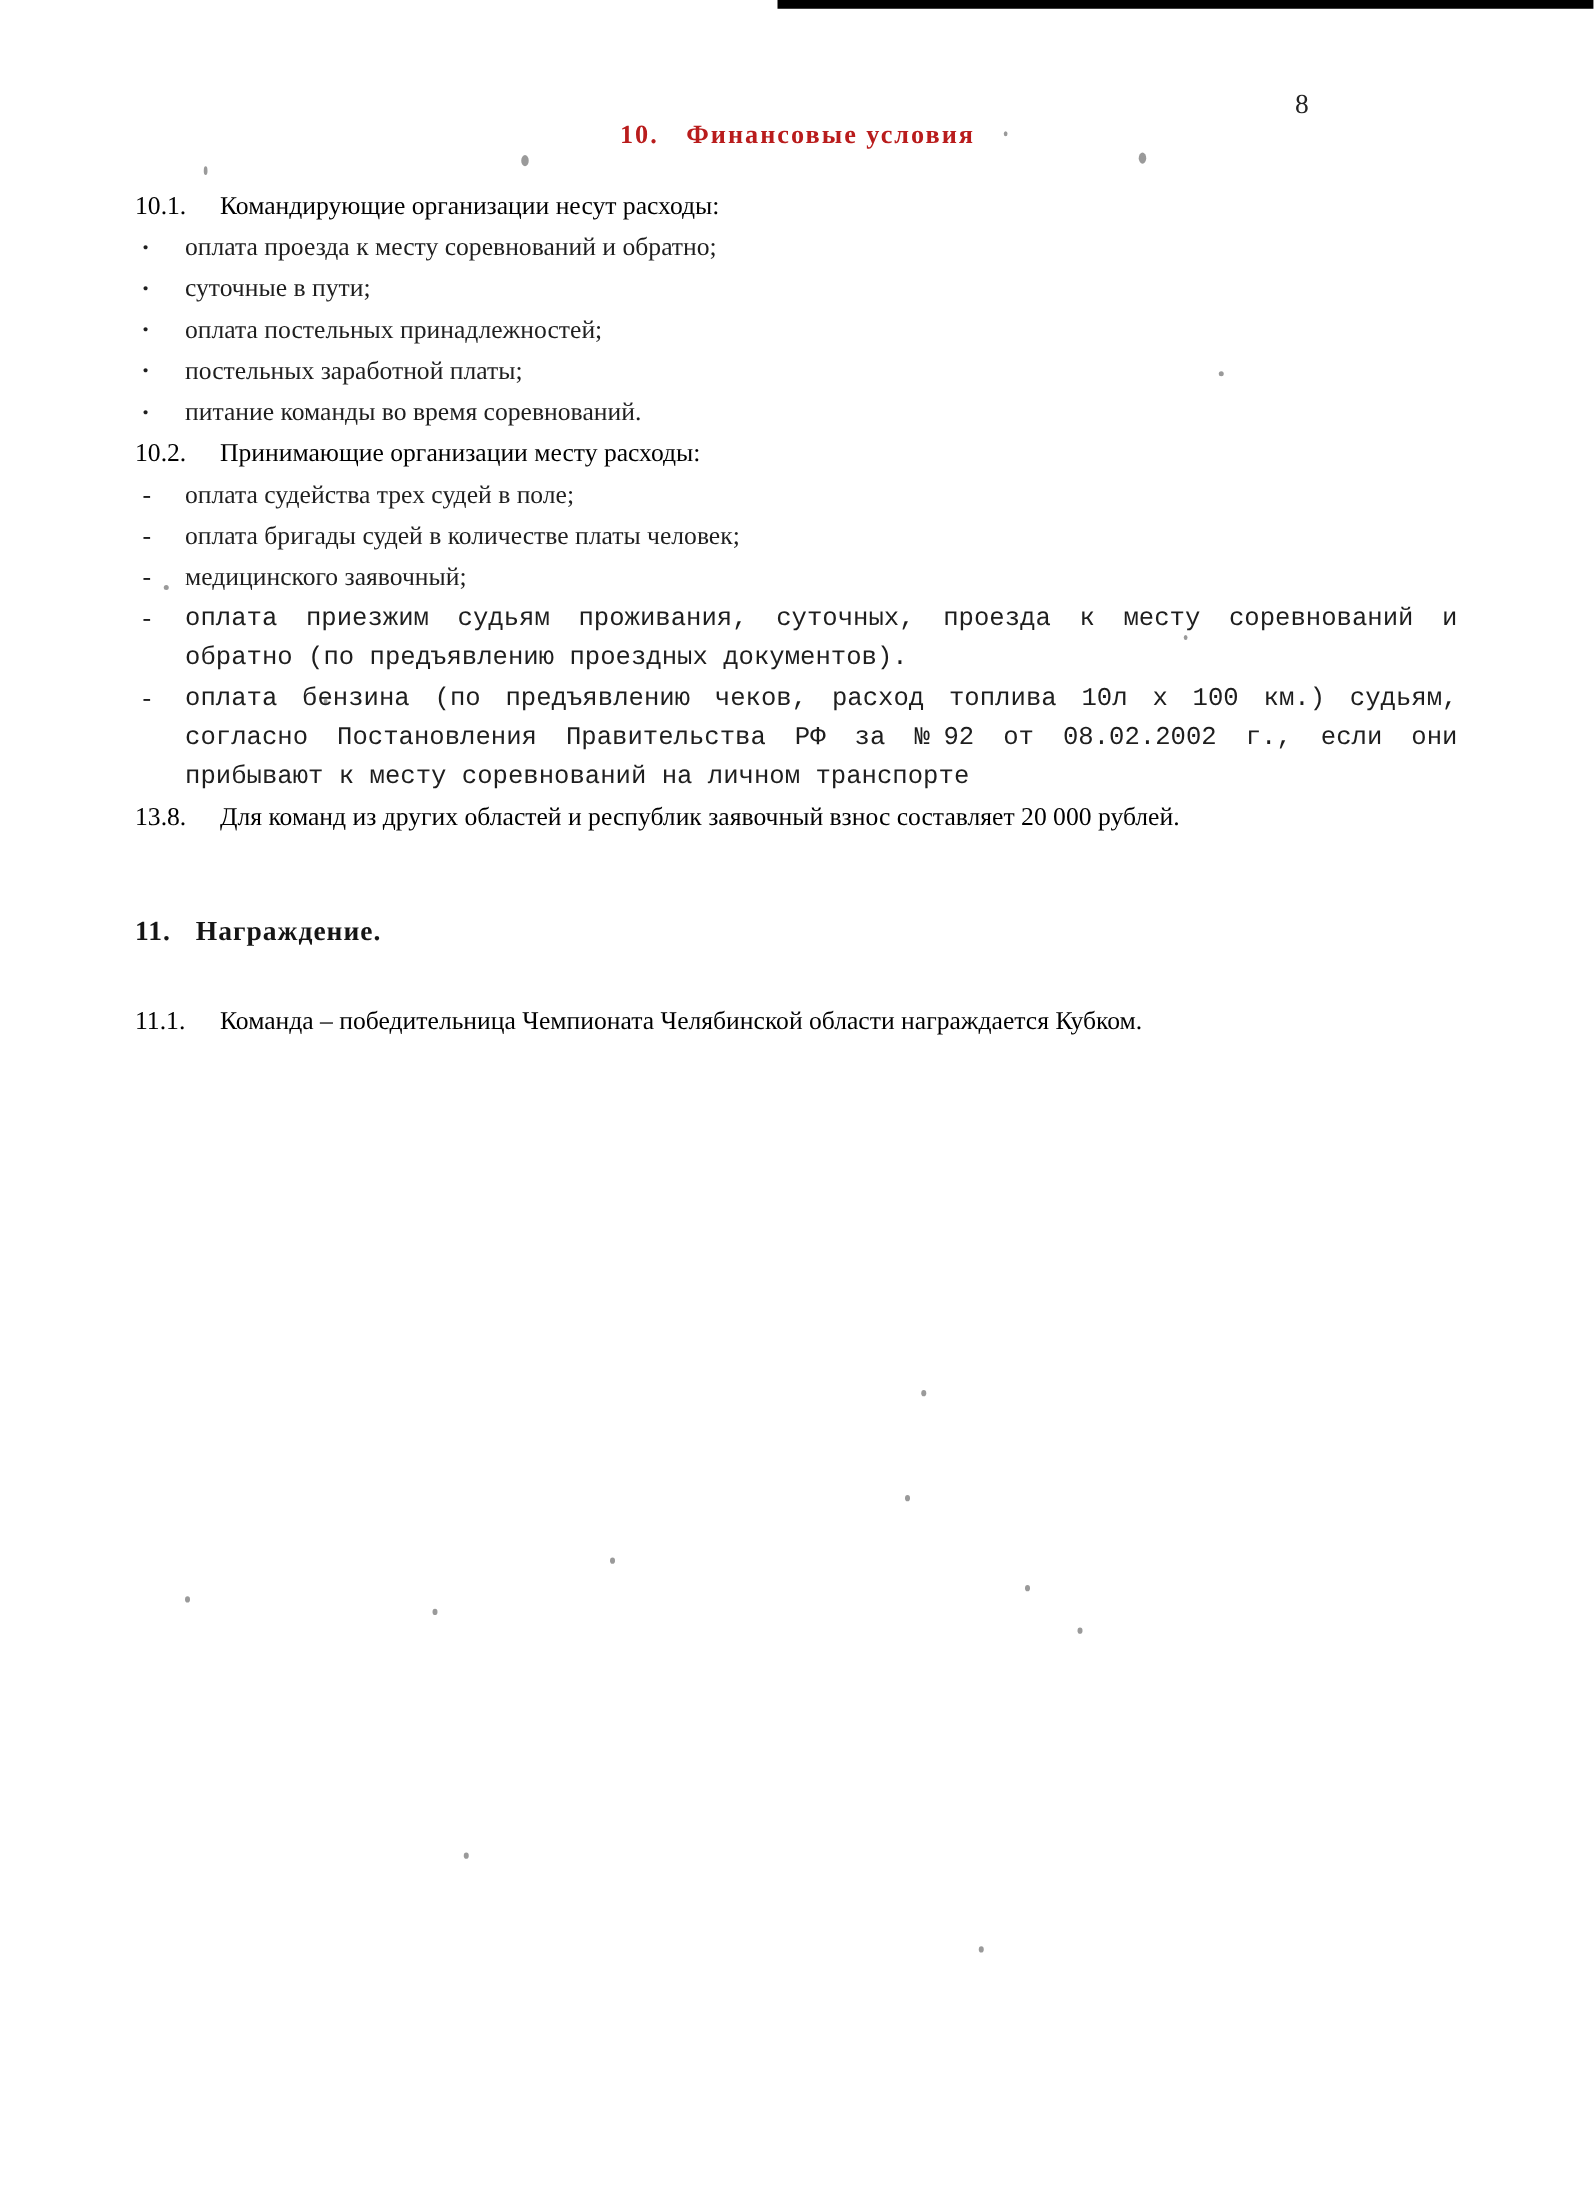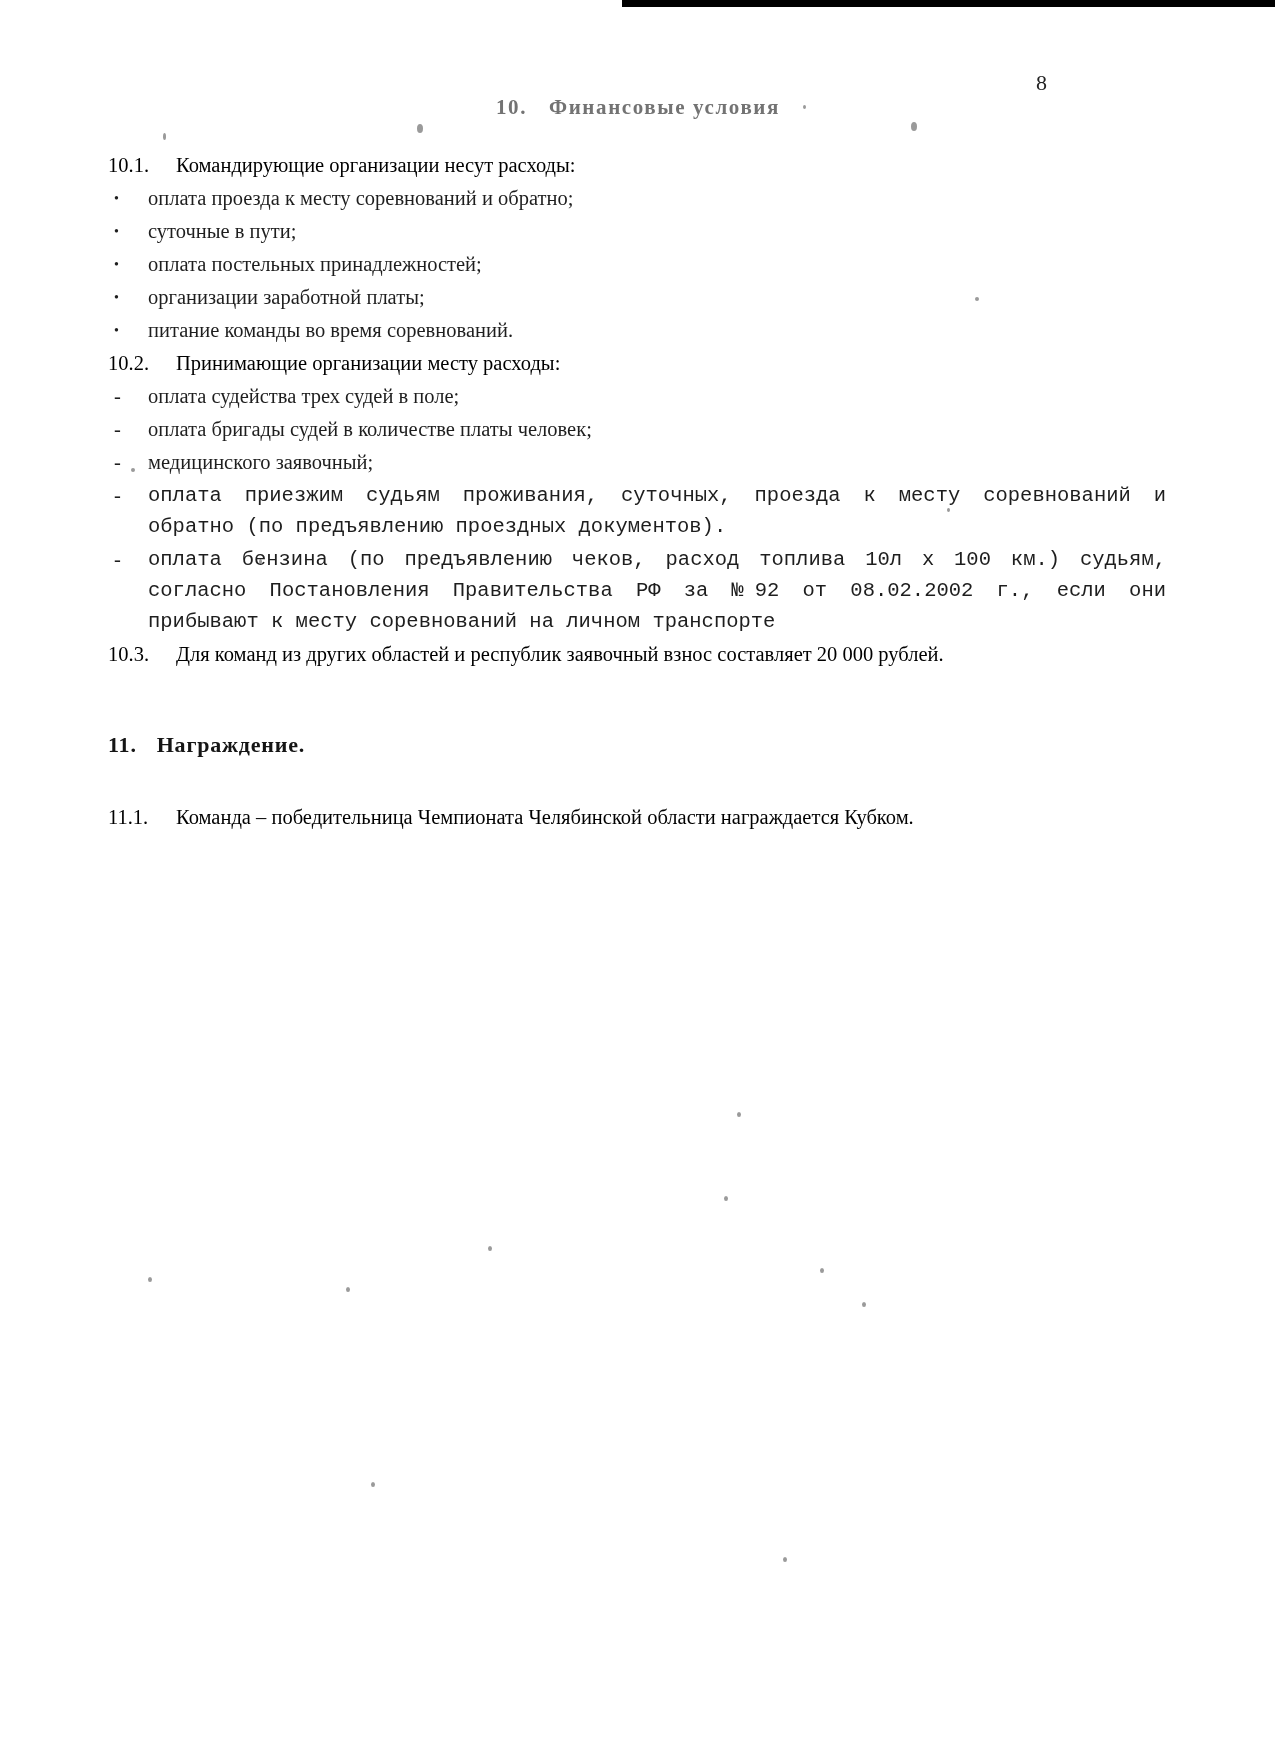--- a/index.html
+++ b/index.html
@@ -46,21 +46,21 @@
     width: 1060px;
   }
 
   h1.section-heading {
     font-size: 21px;
     font-weight: bold;
     text-align: center;
     letter-spacing: 1.6px;
     margin: 0 0 30px 0;
     padding: 0;
-    color: #737373;
+    color: #b91c1c;
   }
   h1.section-heading .num {
     margin-right: 22px;
   }
   h1.section-heading-2 {
     font-size: 22px;
     font-weight: bold;
     letter-spacing: 0.8px;
     margin: 62px 0 44px 0;
     padding: 0;
@@ -181,21 +181,21 @@
     <div class="bullet-item">
       <span class="marker disc">•</span>
       <span class="body">суточные в пути;</span>
     </div>
     <div class="bullet-item">
       <span class="marker disc">•</span>
       <span class="body">оплата постельных принадлежностей;</span>
     </div>
     <div class="bullet-item">
       <span class="marker disc">•</span>
-      <span class="body">организации заработной платы;</span>
+      <span class="body">постельных заработной платы;</span>
     </div>
     <div class="bullet-item">
       <span class="marker disc">•</span>
       <span class="body">питание команды во время соревнований.</span>
     </div>
 
     <div class="numbered-item">
       <span class="label">10.2.</span>
       <span class="body">Принимающие организации месту расходы:</span>
     </div>
@@ -215,21 +215,21 @@
     <div class="bullet-item wrap">
       <span class="marker dash">-</span>
       <span class="body">оплата приезжим судьям проживания, суточных, проезда к месту соревнований и обратно (по предъявлению проездных документов).</span>
     </div>
     <div class="bullet-item wrap">
       <span class="marker dash">-</span>
       <span class="body">оплата бензина (по предъявлению чеков, расход топлива 10л х 100 км.) судьям, согласно Постановления Правительства РФ за №92 от 08.02.2002 г., если они прибывают к месту соревнований на личном транспорте</span>
     </div>
 
     <div class="numbered-item">
-      <span class="label">10.3.</span>
+      <span class="label">13.8.</span>
       <span class="body">Для команд из других областей и республик заявочный взнос составляет 20 000 рублей.</span>
     </div>
 
     <h1 class="section-heading-2">
       <span class="num">11.</span><span>Награждение.</span>
     </h1>
 
     <div class="block-11">
       <div class="numbered-item">
         <span class="label">11.1.</span>

